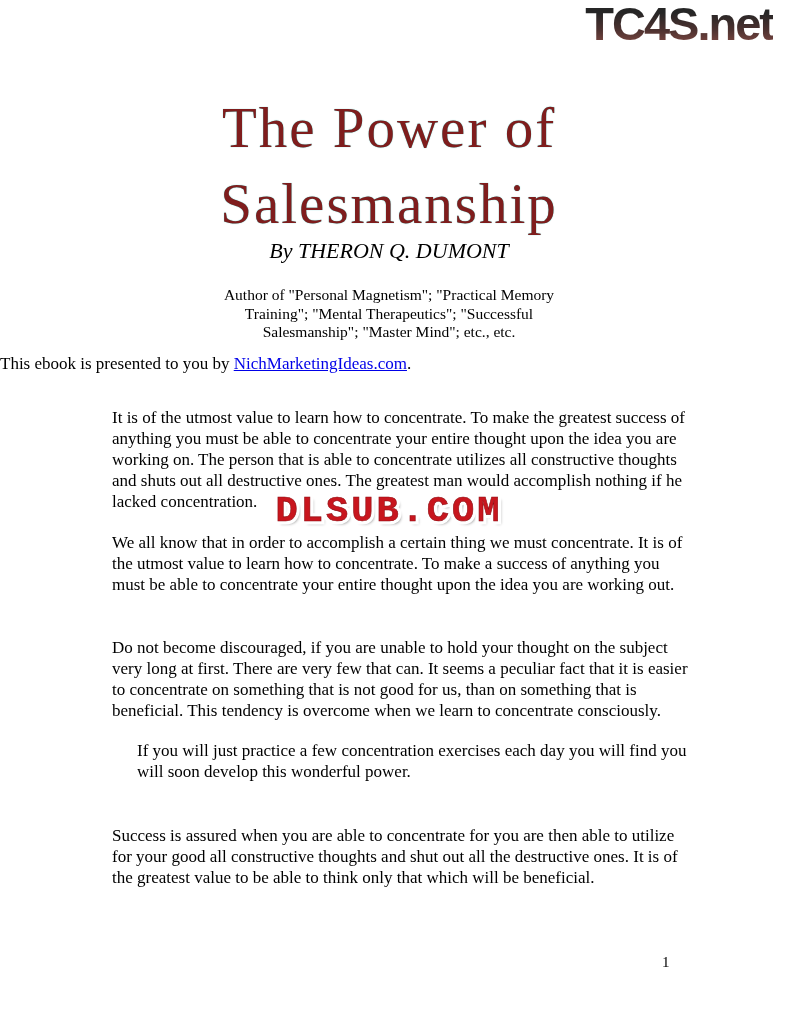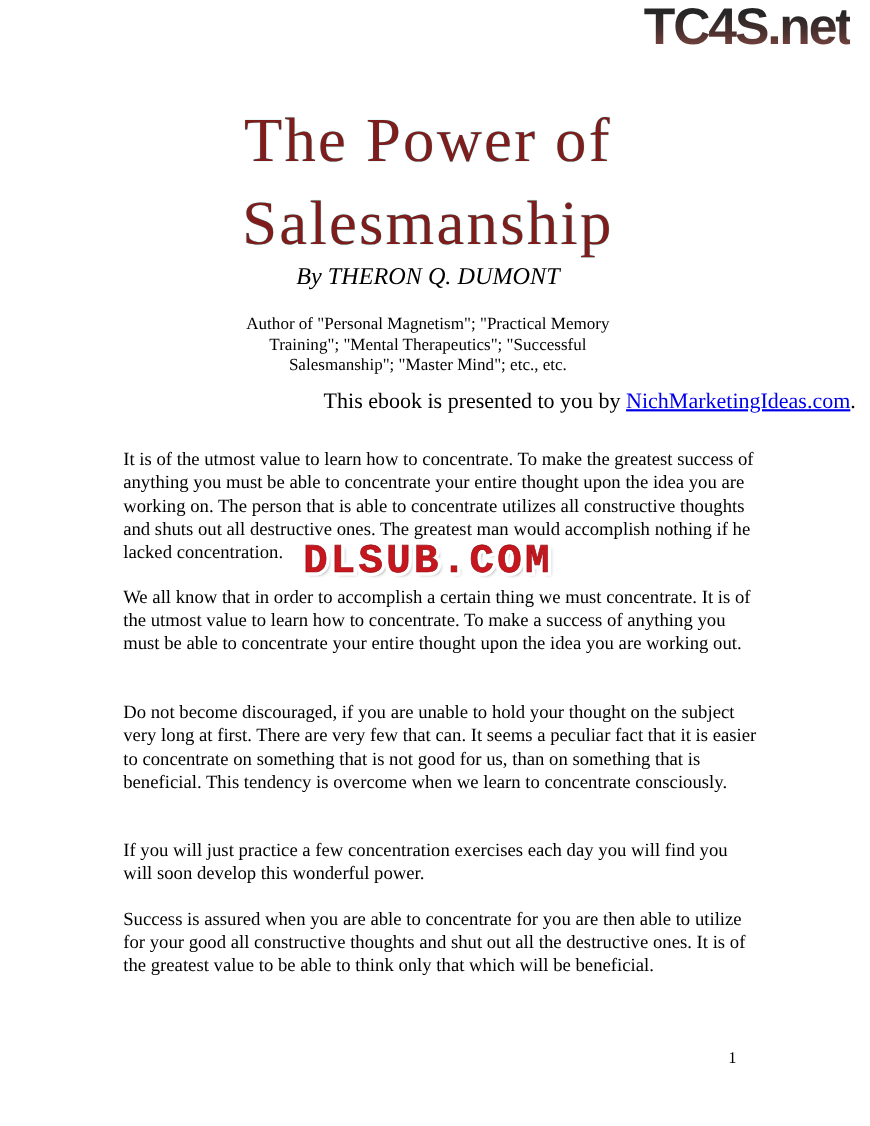--- a/index.html
+++ b/index.html
@@ -66,41 +66,41 @@
     text-align: center;
     font-size: 15.5px;
     line-height: 18.5px;
   }
 
   .presented {
     position: absolute;
     top: 354px;
     left: 0;
     width: 100%;
-    text-align: right;
-    font-size: 20px;
+    text-align: left;
+    font-size: 17px;
   }
   .presented .link {
     color: #0000e8;
     text-decoration: underline;
     cursor: pointer;
   }
 
   .para {
     position: absolute;
     left: 112px;
     width: 576px;
     font-size: 17px;
     line-height: 20.9px;
     text-align: left;
   }
   .para-1 { top: 391px; }
   .para-2 { top: 516px; }
   .para-3 { top: 621px; }
-  .para-4 { top: 746px; }
+  .para-4 { top: 724px; margin-left: 25px; }
   .para-5 { top: 809px; }
 
   
   .watermark {
     position: absolute;
     top: 490px;
     left: 50%;
     transform: translateX(-50%);
     z-index: 5;
     font-family: Liberation Mono, monospace;

